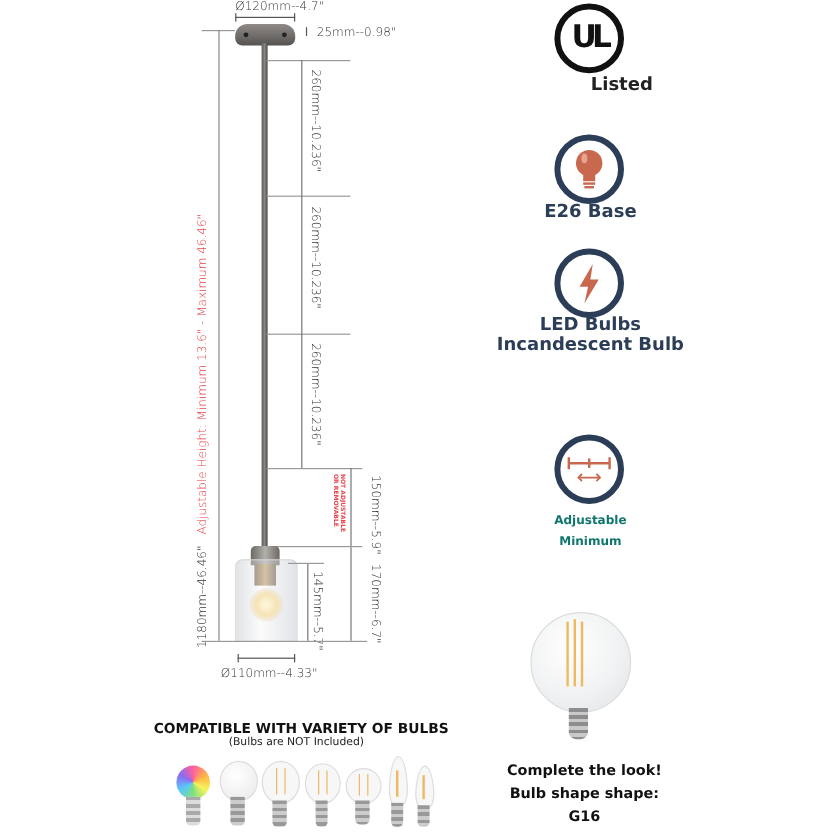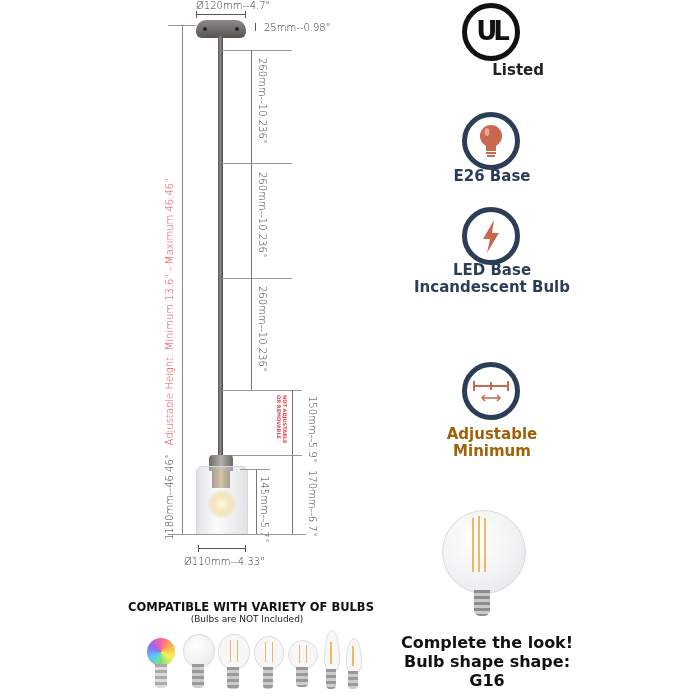--- a/index.html
+++ b/index.html
@@ -95,49 +95,49 @@
   </svg>
 </div>
 <div class="icon-label" style="left:430px;top:168px;width:124px;font-size:15px;color:#2c3e57;">E26 Base</div>
 
 <div class="ring" style="left:462px;top:207px;width:58px;height:58px;border:5px solid #2c3e57;">
   <svg width="48" height="48" viewBox="0 0 48 48">
     <polygon points="27,8 16,27 23,27 20,41 32,21 25,21" fill="#c8694f"></polygon>
   </svg>
 </div>
 <div class="icon-label" style="left:400px;top:262px;width:184px;font-size:15px;color:#2c3e57;">
-  <div>LED Base</div>
+  <div>LED Bulbs</div>
   <div>Incandescent Bulb</div>
 </div>
 
 <div class="ring" style="left:462px;top:362px;width:58px;height:58px;border:5px solid #2c3e57;">
   <svg width="48" height="48" viewBox="0 0 48 48">
     <line x1="7" y1="19" x2="41" y2="19" stroke="#c8694f" stroke-width="2"></line>
     <line x1="7" y1="14" x2="7" y2="24" stroke="#c8694f" stroke-width="2"></line>
     <line x1="41" y1="14" x2="41" y2="24" stroke="#c8694f" stroke-width="2"></line>
     <line x1="24" y1="15" x2="24" y2="23" stroke="#c8694f" stroke-width="2"></line>
     <line x1="15" y1="31" x2="33" y2="31" stroke="#c8694f" stroke-width="1.5"></line>
     <polyline points="18,28 15,31 18,34" fill="none" stroke="#c8694f" stroke-width="1.5"></polyline>
     <polyline points="30,28 33,31 30,34" fill="none" stroke="#c8694f" stroke-width="1.5"></polyline>
   </svg>
 </div>
-<div class="icon-label" style="left:430px;top:426px;width:124px;font-size:15px;color:#a16207;">
+<div class="icon-label" style="left:430px;top:426px;width:124px;font-size:10px;color:#0f766e;">
   <div>Adjustable</div>
   <div>Minimum</div>
 </div>
 
 <div>
   <div class="abs" style="left:442px;top:510px;width:82px;height:82px;border-radius:50%;background:radial-gradient(circle at 40% 35%,#ffffff 0%,#f1f2f3 55%,#dfe1e4 100%);border:1px solid #d9dcdf;"></div>
   <div class="abs" style="left:472px;top:518px;width:2px;height:54px;background:#f0b860;"></div>
   <div class="abs" style="left:478px;top:516px;width:2px;height:56px;background:#f0b860;"></div>
   <div class="abs" style="left:484px;top:518px;width:2px;height:54px;background:#f0b860;"></div>
   <div class="abs" style="left:474px;top:590px;width:16px;height:26px;background:repeating-linear-gradient(#8d8d8d 0 3px,#c9c9c9 3px 6px);border-radius:0 0 6px 6px;"></div>
 </div>
 
-<div class="heading" style="left:392px;top:633px;width:190px;font-size:16px;line-height:19px;color:#111;">
+<div class="heading" style="left:392px;top:633px;width:190px;font-size:12px;line-height:19px;color:#111;">
   <div>Complete the look!</div>
   <div>Bulb shape shape:</div>
   <div>G16</div>
 </div>
 
 <div class="heading" style="left:120px;top:600px;width:262px;font-size:11.5px;color:#111;">COMPATIBLE WITH VARIETY OF BULBS</div>
 <div class="heading" style="left:116px;top:614px;width:262px;font-size:9px;font-weight:normal;color:#222;">(Bulbs are NOT Included)</div>
 
 <div>
 

